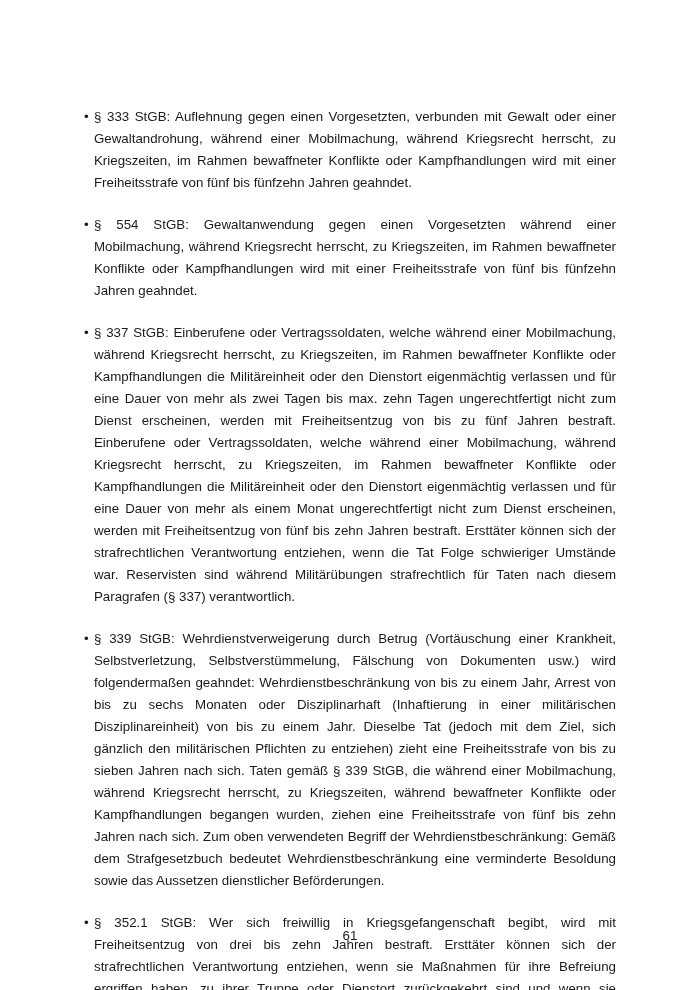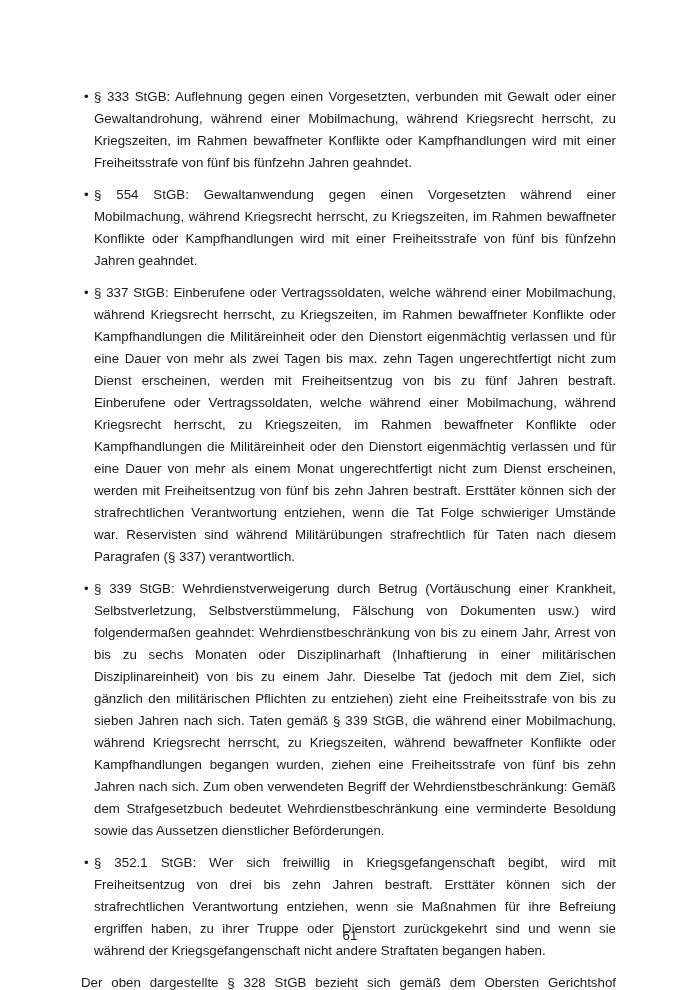--- a/index.html
+++ b/index.html
@@ -13,21 +13,21 @@
     font-size: 13.3px; line-height: 22px;
   }
   .bullet-list { list-style: none; margin: 0; padding: 0; }
   .bullet-item {
     position: relative; padding-left: 10px; margin-bottom: 10px;
     text-align: justify; hyphens: manual;
   }
   .bullet-item .bullet {
     position: absolute; left: 0; top: 0;
   }
-  .bullet-item .item-text { display: block; padding-left: 0; }
+  .bullet-item .item-text { display: block; padding-left: 0; margin-top: 20px; }
   .paragraph {
     text-align: justify; margin: 0; margin-left: -3px; width: 535px;
   }
   .page-number {
     position: absolute; top: 928px; left: 0; width: 700px; text-align: center;
     font-size: 13.3px; color: #1a1a1a;
   }
 </style>
 </head>
 <body>

